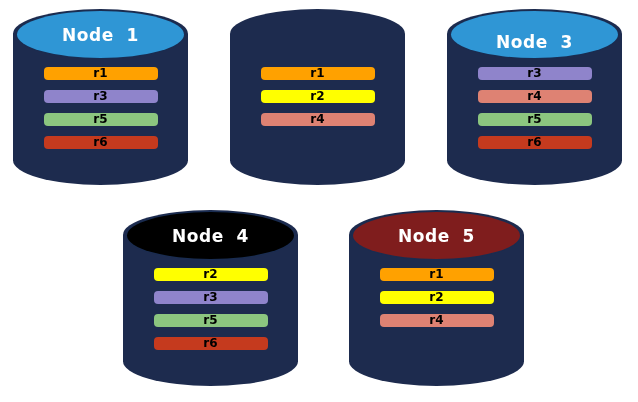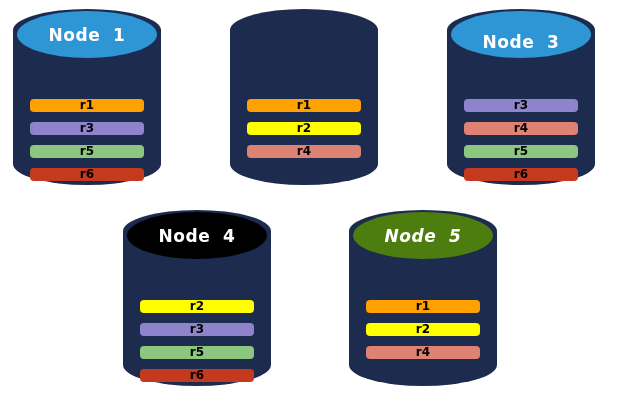--- a/index.html
+++ b/index.html
@@ -3,21 +3,21 @@
 <meta charset="utf-8">
 <style>
   html, body { margin: 0; padding: 0; }
   body {
     width: 638px; height: 402px;
     background: #ffffff;
     position: relative;
     overflow: hidden;
     font-family: "DejaVu Sans", "Liberation Sans", sans-serif;
   }
-  .node { position: absolute; width: 148px; height: 176px; text-align: right; }
+  .node { position: absolute; width: 175px; height: 176px; text-align: right; }
   .pos-0 { left: 13px;  top: 9px;   }
   .pos-1 { left: 230px; top: 9px;   }
   .pos-2 { left: 447px; top: 9px;   }
   .pos-3 { left: 123px; top: 210px; }
   .pos-4 { left: 349px; top: 210px; }
 
   .cyl-body {
     position: absolute; inset: 0;
     border-radius: 88px / 25px;
   }
@@ -26,21 +26,21 @@
     border-radius: 50%;
     display: flex; align-items: center; justify-content: center;
     box-shadow: 0 0 0 1px rgba(20,50,90,0.35);
   }
   .node-label {
     font-weight: bold; font-size: 17px;
     white-space: pre; letter-spacing: 0.5px;
   }
   .bars {
     position: absolute; top: 58px; left: 0; right: 0;
-    display: flex; flex-direction: column; align-items: center; gap: 10px; margin-top: 32px;
+    display: flex; flex-direction: column; align-items: center; gap: 10px;
   }
   .bar {
     width: 114px; height: 13px;
     border-radius: 4px;
     display: flex; align-items: center; justify-content: center;
     font-size: 12px; font-weight: bold; line-height: 13px;
   }
 </style>
 </head>
 <body style="background: rgb(255, 255, 255);">
@@ -90,21 +90,21 @@
     <div class="bars">
       <div class="bar" style="color: rgb(0, 0, 0); background: rgb(255, 255, 0);">r2</div>
       <div class="bar" style="color: rgb(0, 0, 0); background: rgb(143, 132, 203);">r3</div>
       <div class="bar" style="color: rgb(0, 0, 0); background: rgb(140, 198, 127);">r5</div>
       <div class="bar" style="color: rgb(0, 0, 0); background: rgb(197, 58, 30);">r6</div>
     </div>
   </div>
 
   <div class="node pos-4">
     <div class="cyl-body" style="background: rgb(29, 43, 78);"></div>
-    <div class="cyl-top" style="background: #4d7c0f; font-style: italic;">
+    <div class="cyl-top" style="background: #7f1d1d;">
       <span class="node-label" style="color: rgb(255, 255, 255);">Node  5</span>
     </div>
     <div class="bars">
       <div class="bar" style="color: rgb(0, 0, 0); background: rgb(255, 161, 0);">r1</div>
       <div class="bar" style="color: rgb(0, 0, 0); background: rgb(255, 255, 0);">r2</div>
       <div class="bar" style="color: rgb(0, 0, 0); background: rgb(222, 130, 115);">r4</div>
     </div>
   </div>
 
 </div>

